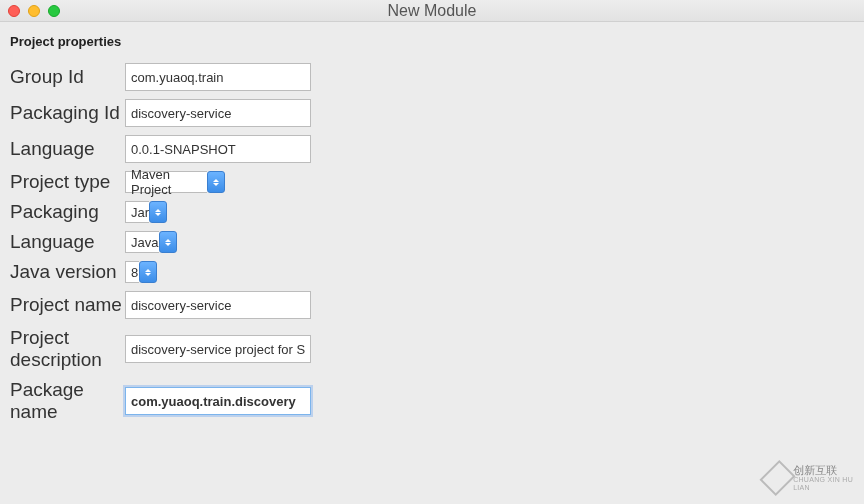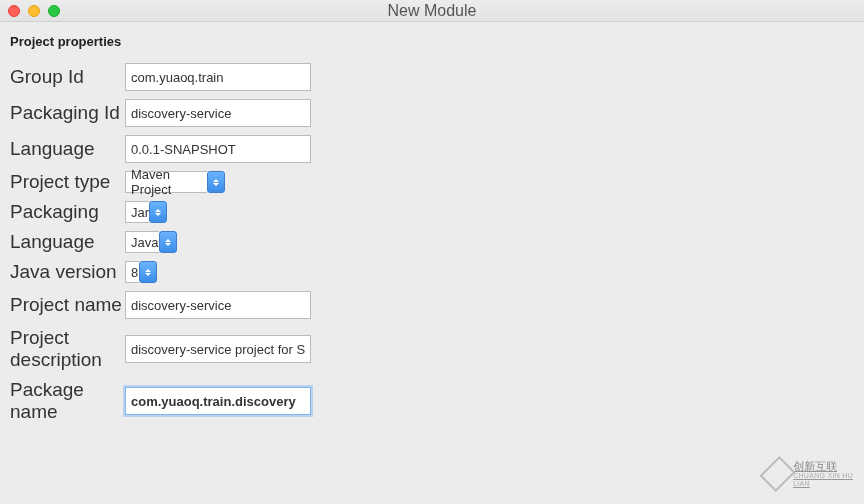--- a/index.html
+++ b/index.html
@@ -117,25 +117,24 @@
     .w-java .select-field { width: 34px; }
     .w-jar .select-field { width: 24px; }
     .w-8 .select-field { width: 14px; }
     .logo-watermark {
       position: absolute;
       right: 8px;
       bottom: 8px;
       width: 90px;
       height: 36px;
       display: flex;
-      align-items: flex-start;
+      align-items: center;
       font-size: 10px;
       color: #999;
       gap: 4px;
-      text-decoration: underline;
     }
     .logo-mark {
       width: 28px;
       height: 28px;
       border: 2px solid #bbb;
       transform: rotate(45deg);
       display: flex;
       align-items: center;
       justify-content: center;
       font-size: 11px;

